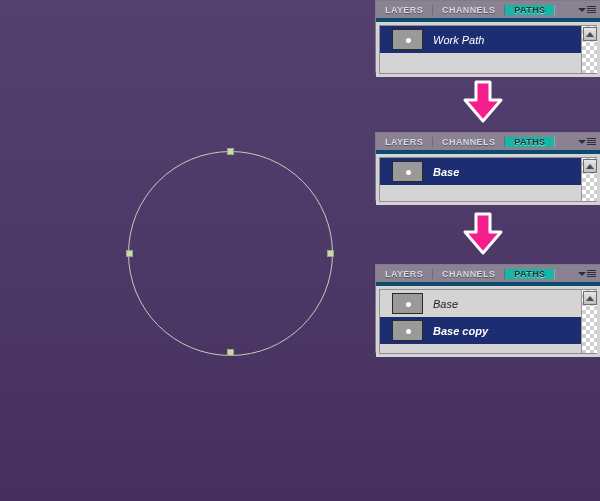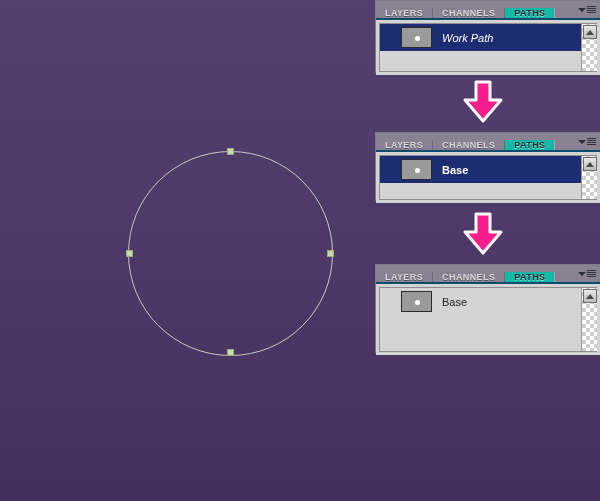--- a/index.html
+++ b/index.html
@@ -60,22 +60,22 @@
     border-top: 1px solid #7d7d8a;
     border-bottom: 1px solid #55555f;
     font-size: 11px;
   }
 
   .tabbar {
     position: relative;
     height: 17px;
     background: #8a8193;
     display: flex;
-    align-items: flex-end;
-    border-bottom: 2px solid #0c4a6e;
+    align-items: center;
+    border-bottom: 4px solid #0c4a6e;
   }
 
   .tab {
     display: flex;
     align-items: center;
     justify-content: center;
     padding: 0 9px 0 9px;
     font-size: 9px;
     font-weight: bold;
     letter-spacing: 0.4px;
@@ -138,21 +138,21 @@
     border: 1px solid #8e8e8e;
     border-right: none;
     box-sizing: border-box;
     overflow: hidden;
   }
 
   .row {
     display: flex;
     align-items: center;
     height: 27px;
-    padding-left: 21px;
+    padding-left: 12px;
     box-sizing: border-box;
     background: #d4d4d4;
     color: #1b1b1b;
   }
   .row.selected {
     background: #1c2d72;
     color: #ffffff;
   }
 
   .thumb {
@@ -170,20 +170,21 @@
     width: 5px; height: 5px;
     margin: -2px 0 0 -2px;
     background: #ffffff;
     border-radius: 50%;
   }
 
   .row-label {
     margin-left: 10px;
     font-size: 11px;
     white-space: nowrap;
+    font-style: italic;
   }
   .row-label.italic { font-style: italic; }
   .row-label.bold { font-weight: bold; }
 
   
   .scrollbar {
     position: absolute;
     top: 0;
     right: 0;
     width: 16px;
@@ -323,20 +324,26 @@
       </div>
     </div>
     <div class="panel-body" style="height:71px;">
       <div class="list" style="height:65px;">
         <div class="row">
           <div class="thumb">
               <span class="dot"></span>
             </div>
           <div class="row-label">Base</div>
         </div>
+        <div class="row selected">
+          <div class="thumb">
+              <span class="dot"></span>
+            </div>
+          <div class="row-label bold">Base copy</div>
+        </div>
         <div class="scrollbar">
           <div class="scroll-up">
               <span class="tri"></span>
             </div>
         </div>
       </div>
     </div>
   </div>
 
 </div>

